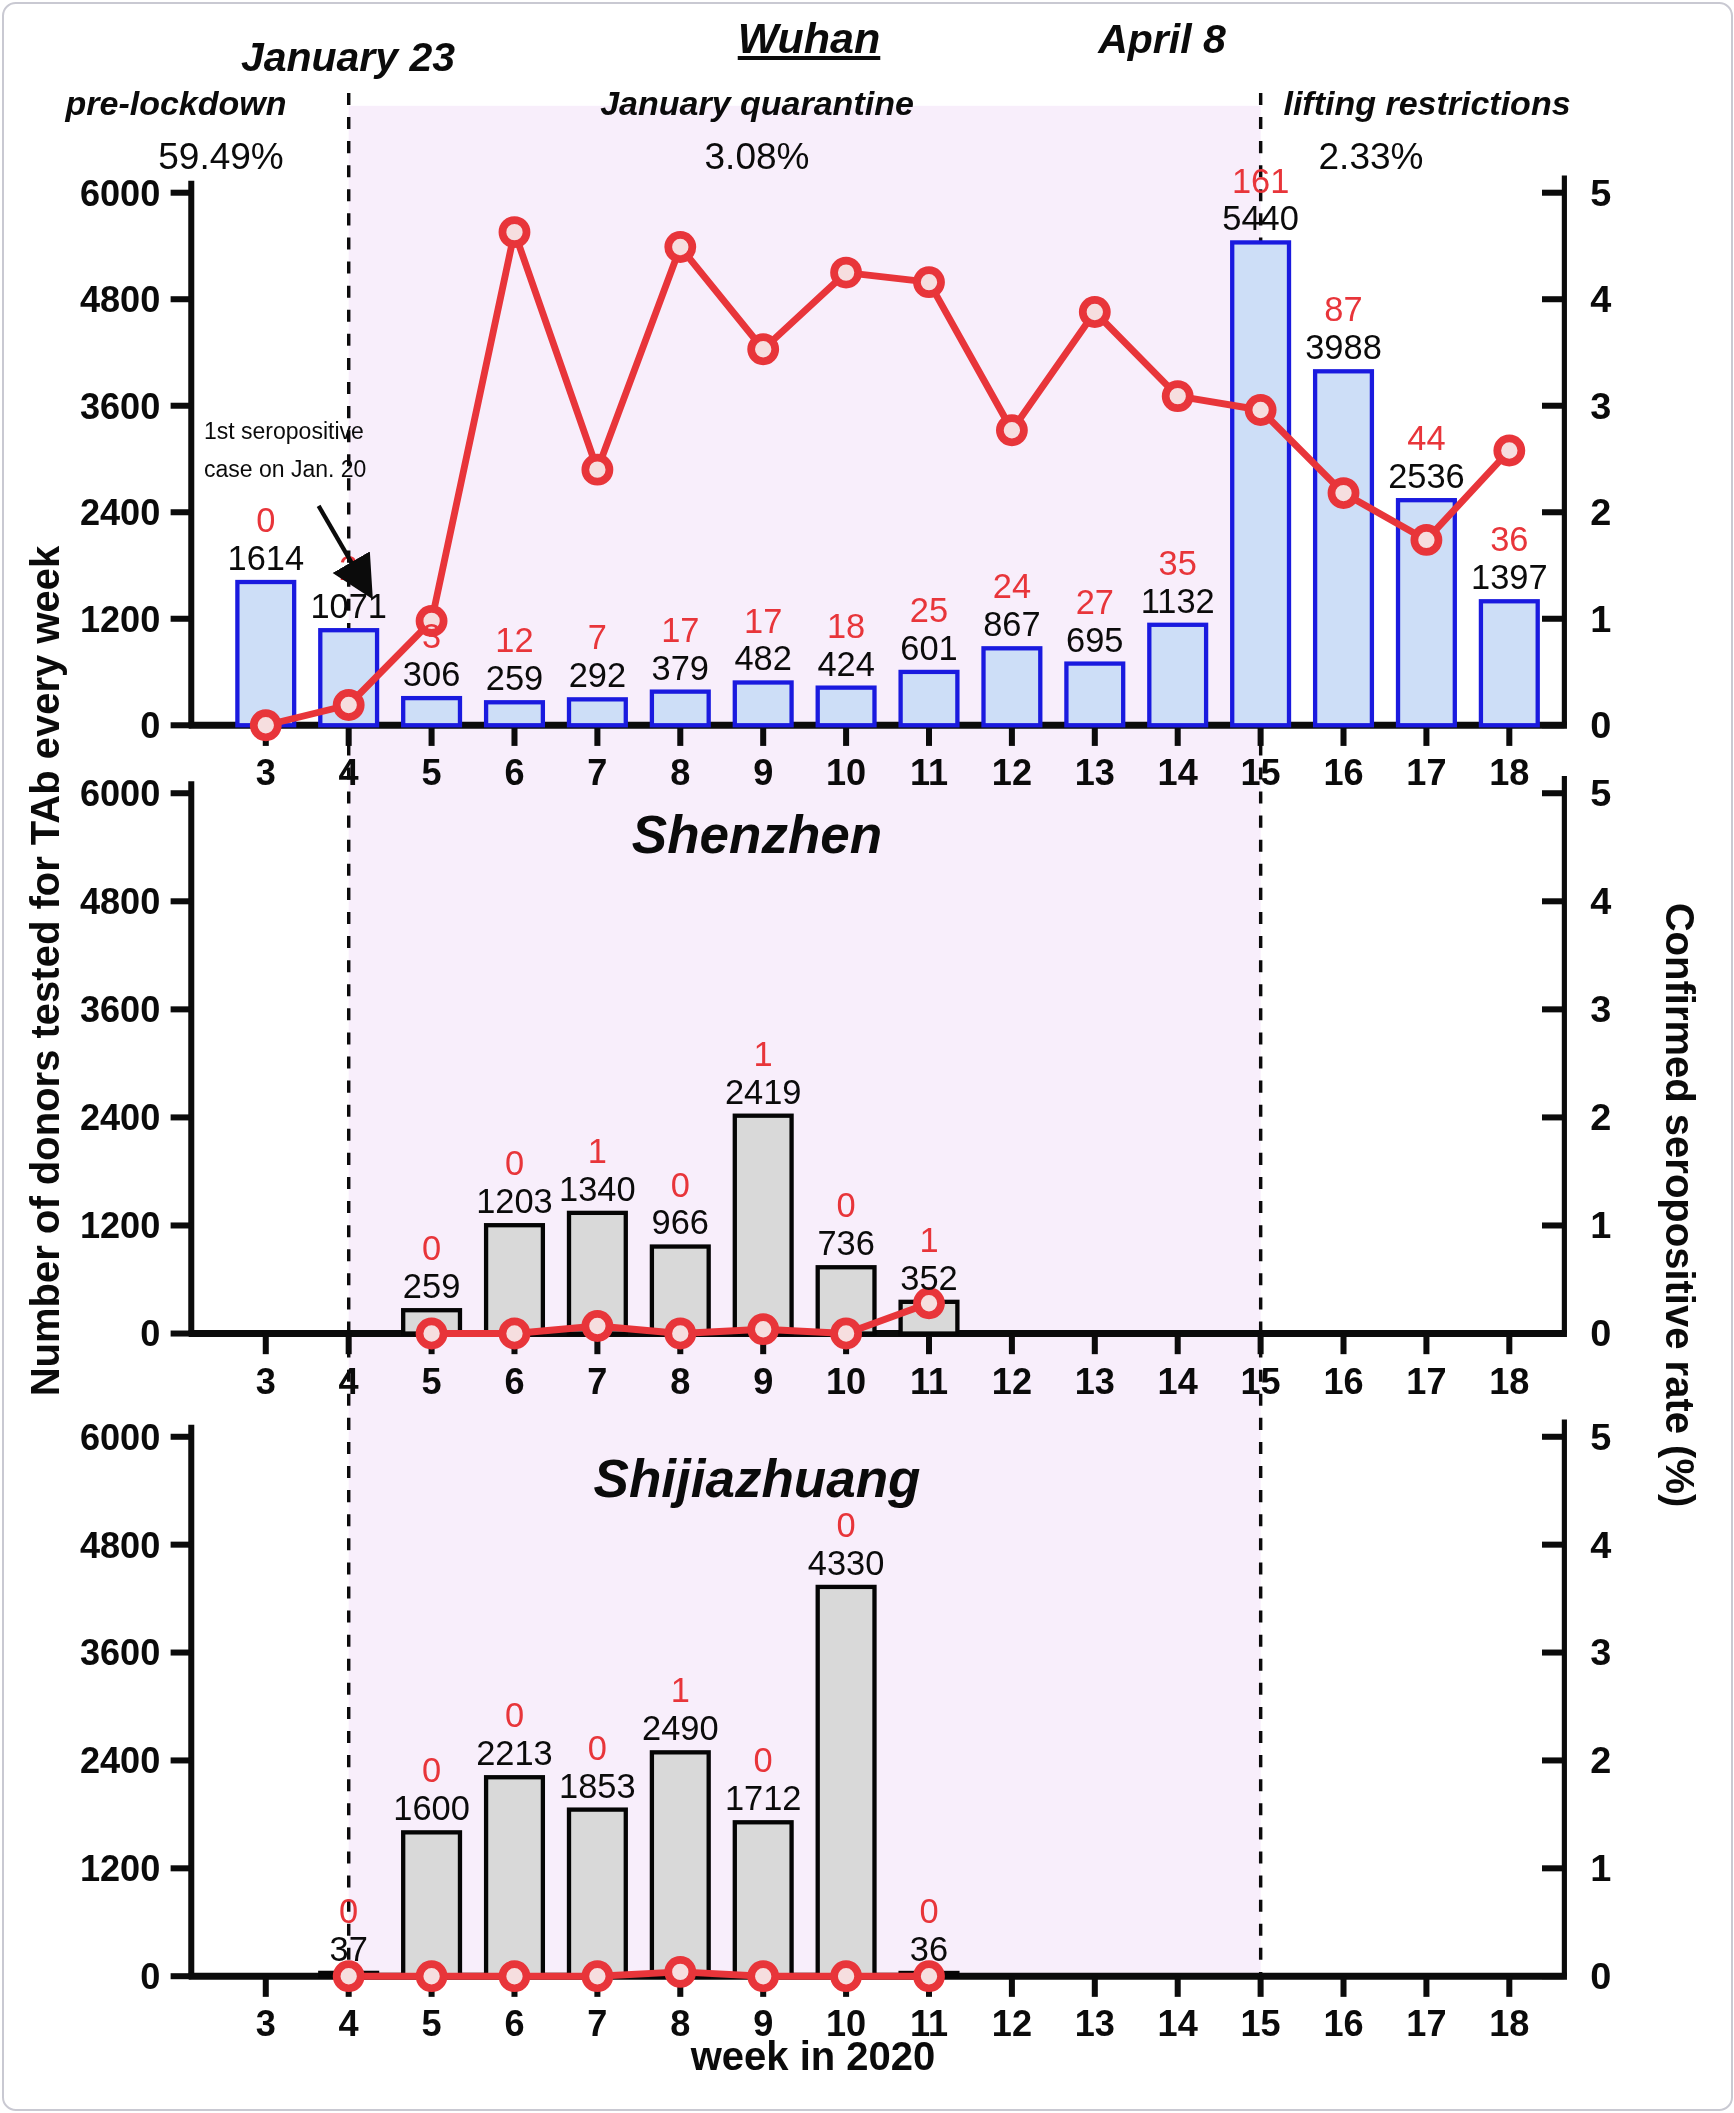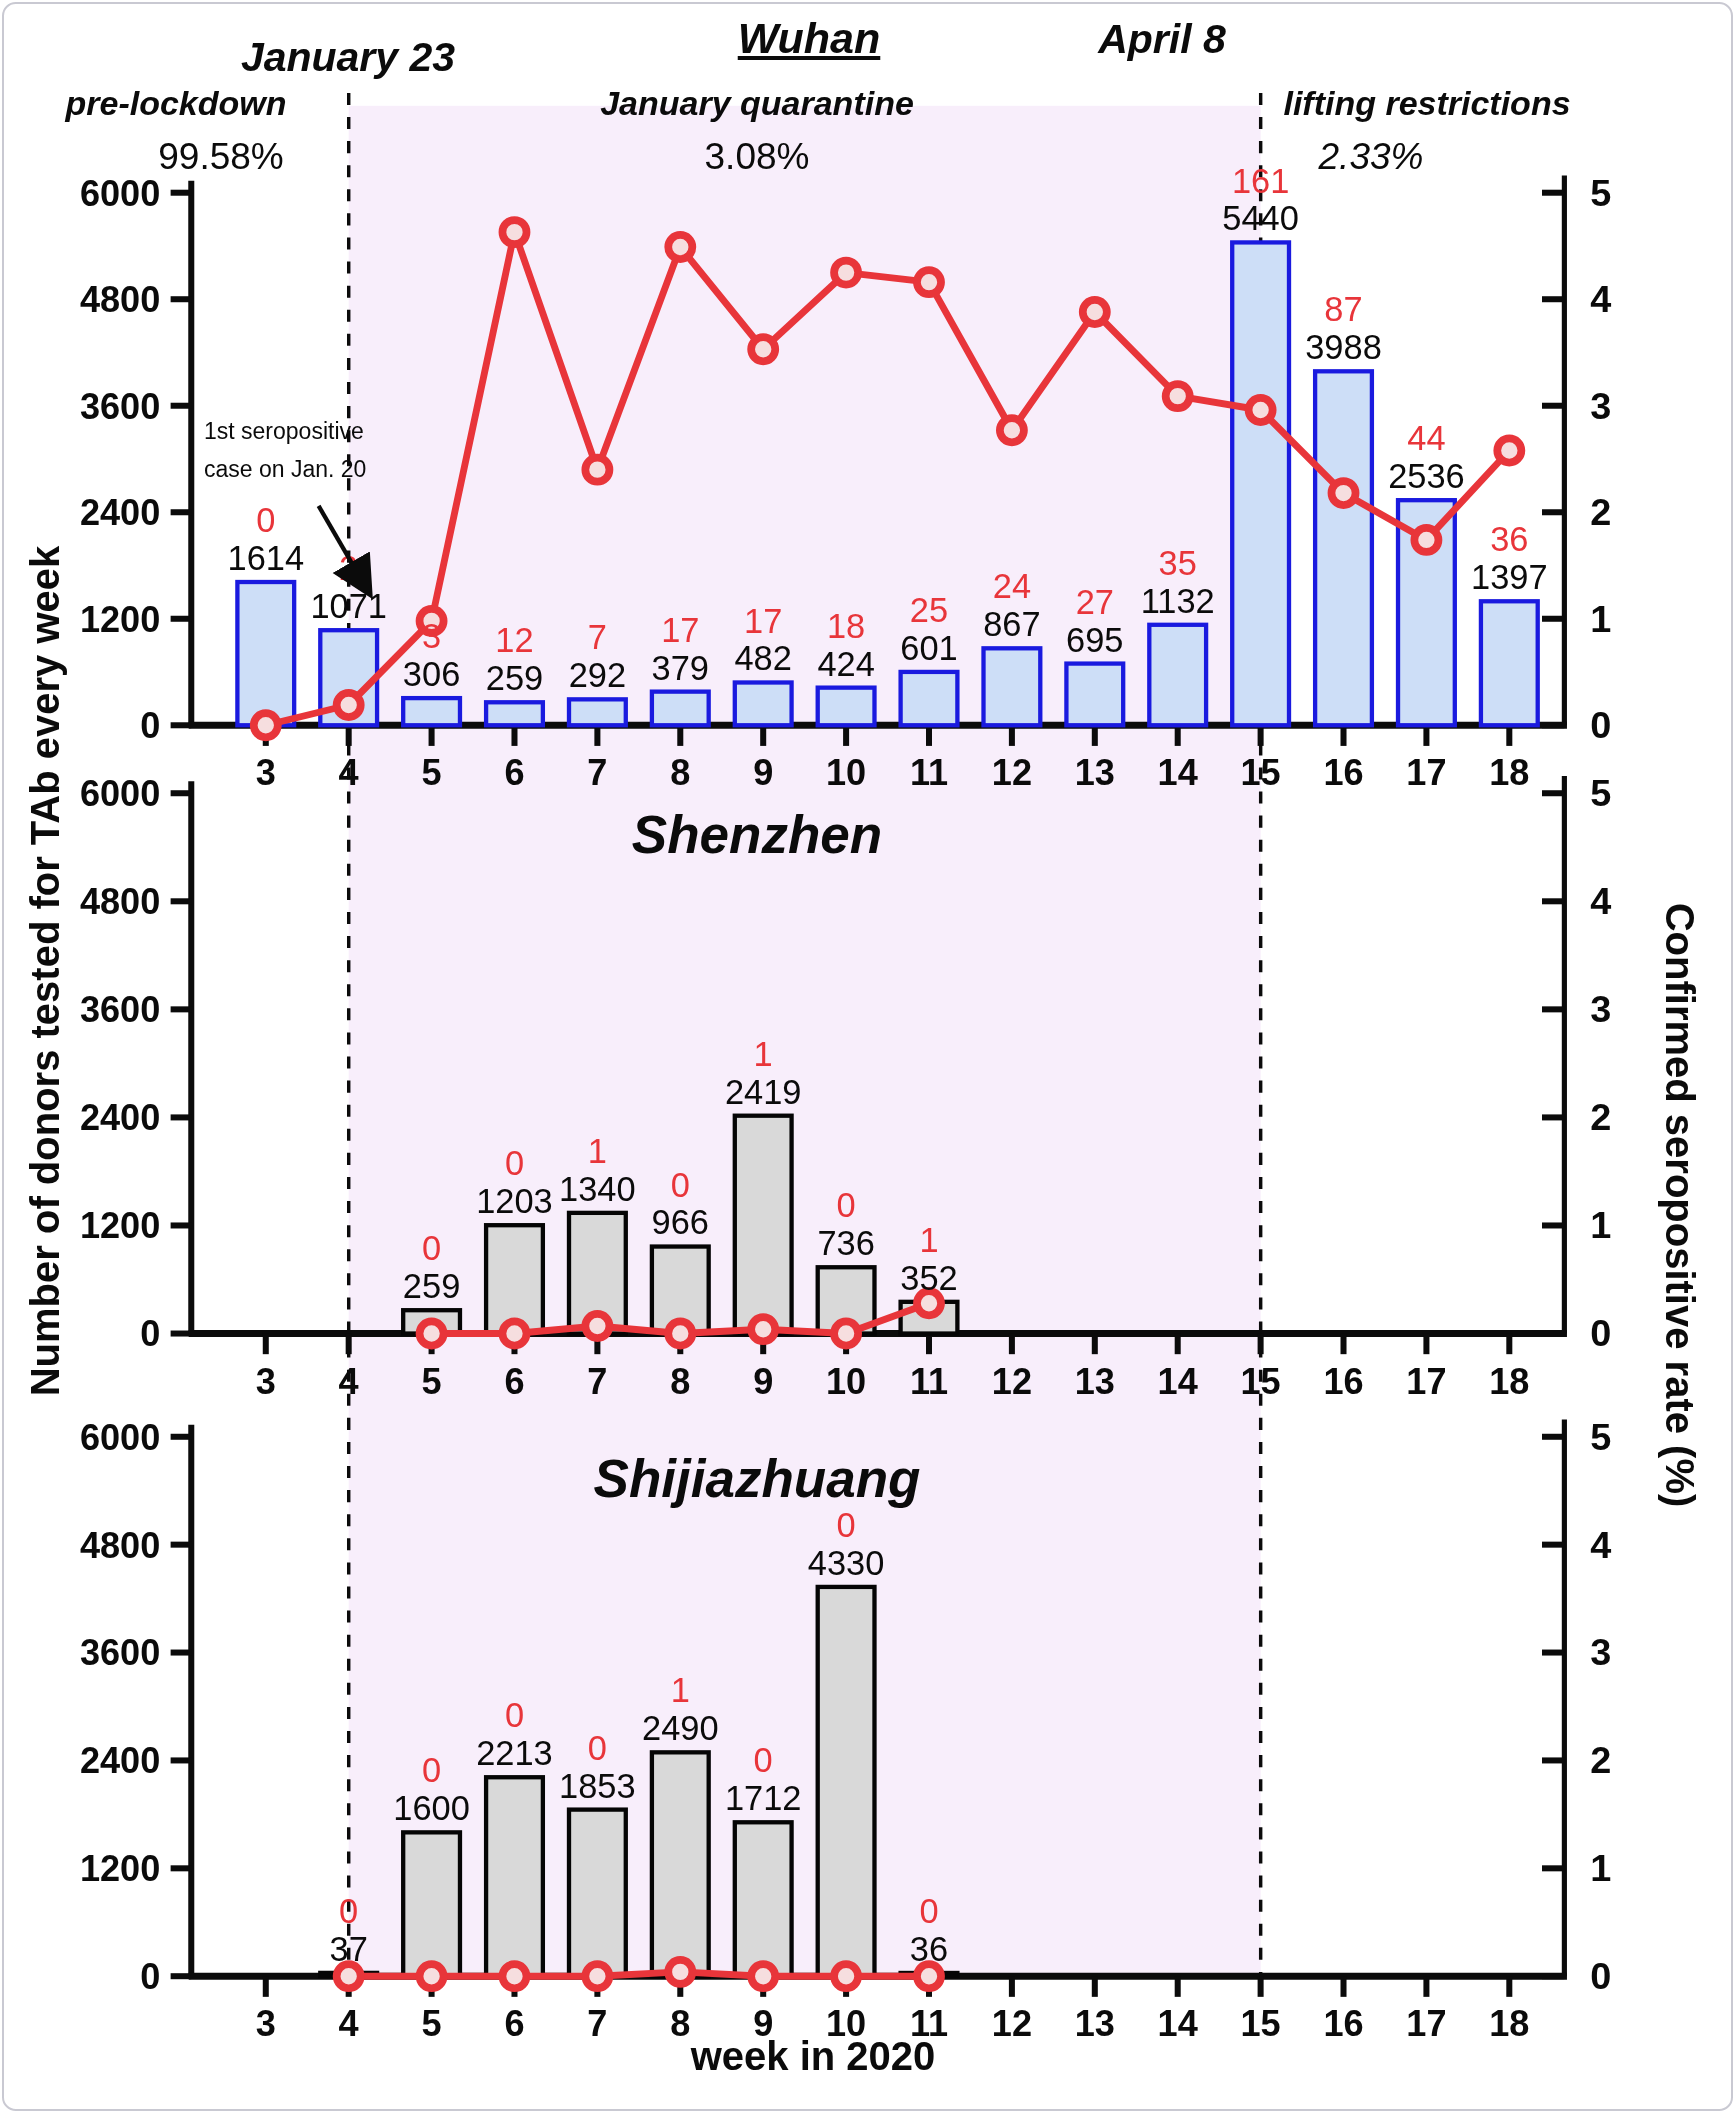--- a/index.html
+++ b/index.html
@@ -348,25 +348,25 @@
       </g>
     </g>
   <line x1="370" y1="588" x2="428" y2="688" stroke="#0b0b0b" stroke-width="5" marker-end="url(#ah)"></line>
 </svg>
 
 <div class="txt center t-head" style="left:348px;top:15.5px;margin-top:18px;">January 23</div>
 <div class="txt center t-head" style="left:809px;top:13.8px;font-size:43px;text-decoration:underline;">Wuhan</div>
 <div class="txt center t-head" style="left:1162px;top:15.5px;">April 8</div>
 
 <div class="txt center t-phase" style="left:176px;top:84px;">pre-lockdown</div>
-<div class="txt center t-pct" style="left:221px;top:136px;">99.58%</div>
+<div class="txt center t-pct" style="left:221px;top:136px;">59.49%</div>
 <div class="txt center t-phase" style="left:757px;top:84px;">January quarantine</div>
 <div class="txt center t-pct" style="left:757px;top:136px;">3.08%</div>
 <div class="txt center t-phase" style="left:1427px;top:84px;">lifting restrictions</div>
-<div class="txt center t-pct" style="left:1371px;top:136px;font-style:italic;">2.33%</div>
+<div class="txt center t-pct" style="left:1371px;top:136px;">2.33%</div>
 
 <div class="txt t-ann" style="left:204px;top:418px;">1st seropositive</div>
 <div class="txt t-ann" style="left:204px;top:456px;">case on Jan. 20</div>
 
 <div class="txt center t-city" style="left:757px;top:804px;">Shenzhen</div>
 <div class="txt center t-city" style="left:757px;top:1448px;">Shijiazhuang</div>
 
 <div class="txt t-axis rot-l" style="left:45px;top:971px;">Number of donors tested for TAb every week</div>
 <div class="txt t-axis rot-r" style="left:1679px;top:1205px;">Confirmed seropositive rate (%)</div>
 <div class="txt center t-axis" style="left:813px;top:2034px;">week in 2020</div>

